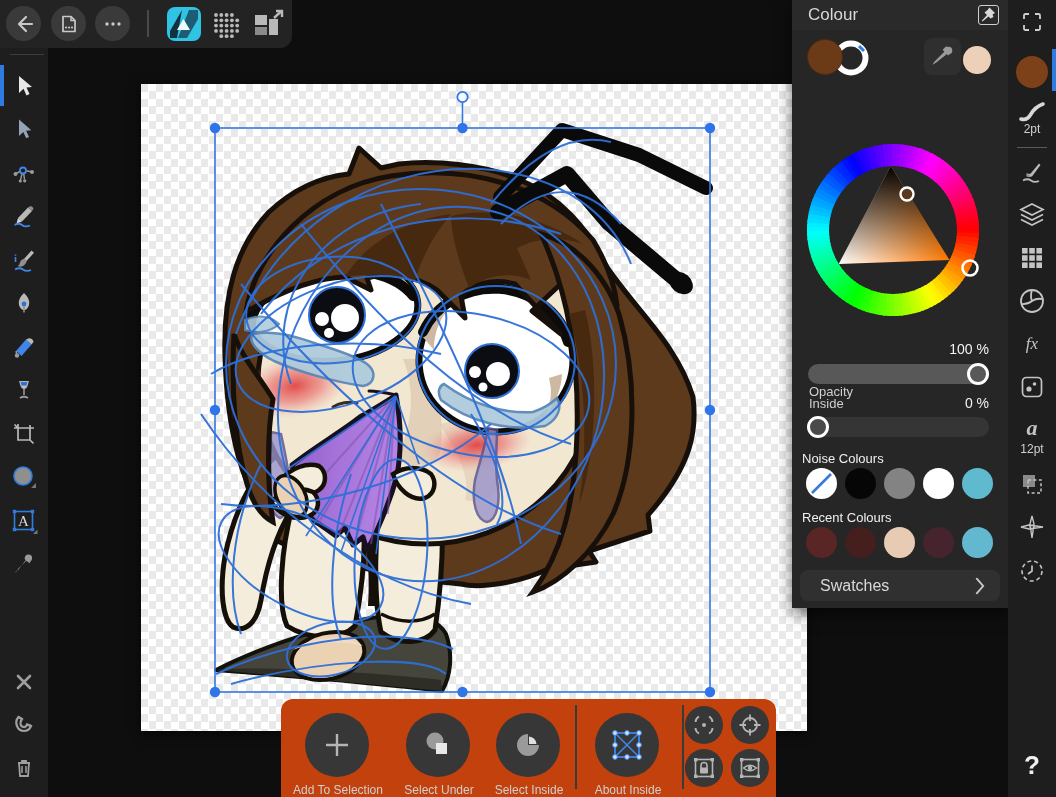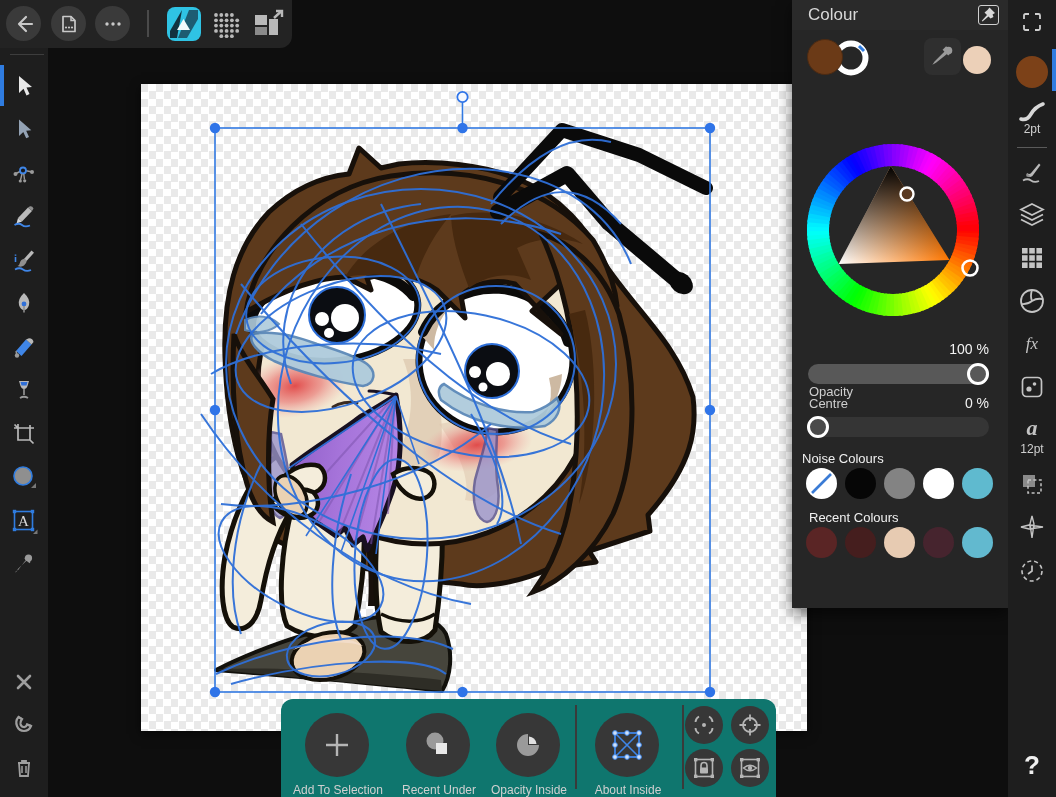--- a/index.html
+++ b/index.html
@@ -36,21 +36,21 @@
   #cpanel .hdr span { position:absolute; left:16px; top:5px; font-size:17px; color:#d8d8d8; }
   .selrow { position:absolute; left:8px; width:200px; height:36px; background:#303030;
     border-radius:8px; color:#efefef; display:flex; align-items:center; justify-content:center;
     font-size:16px; }
   .chev { position:absolute; top:8px; width:12px; height:20px; }
   .lbl { position:absolute; font-size:13px; color:#cfcfcf; }
   .val { position:absolute; font-size:14px; color:#f2f2f2; }
   .swc { position:absolute; width:31px; height:31px; border-radius:50%; }
 
   
-  #bbar { left:281px; top:699px; width:495px; height:98px; background:#0f766e;
+  #bbar { left:281px; top:699px; width:495px; height:98px; background:#c2410c;
     border-radius:12px 12px 0 0; }
   .bbtn { position:absolute; top:14px; width:64px; height:64px; border-radius:50%;
     background:#373737; display:flex; align-items:center; justify-content:center; }
   .blab { position:absolute; top:84px; font-size:12px; color:#d0d0d0; text-align:center; }
   .sbtn { position:absolute; width:38px; height:38px; border-radius:50%; background:#373737;
     display:flex; align-items:center; justify-content:center; }
 </style>
 </head>
 <body>
 <div id="stage">
@@ -353,41 +353,46 @@
 <polygon points="157.5,125.0 46.7,128.9 98.8,31.0" fill="url(#tg2)"></polygon>
 <circle cx="115" cy="59" r="6.5" fill="#5b3a22" stroke="#ffffff" stroke-width="2.4"></circle>
 <circle cx="178" cy="133" r="7.5" fill="none" stroke="#ffffff" stroke-width="2.6"></circle>
 </svg>
 
     <div class="lbl" style="left:17px; top:342px;margin-top:42px;">Opacity</div>
     <div class="val" style="right:19px; top:341px;">100 %</div>
     <div class="abs" style="left:16px; top:364px; width:181px; height:20px; border-radius:10px; background:#585858;"></div>
     <div class="abs" style="left:175px; top:363px; width:22px; height:22px; border-radius:50%; border:3.5px solid #fff; background:#585858;"></div>
 
-    <div class="lbl" style="left:17px; top:396px;">Centre</div>
+    <div class="lbl" style="left:17px; top:396px;">Inside</div>
     <div class="val" style="right:19px; top:395px;">0 %</div>
     <div class="abs" style="left:16px; top:417px; width:181px; height:20px; border-radius:10px; background:#353535;"></div>
     <div class="abs" style="left:15px; top:416px; width:22px; height:22px; border-radius:50%; border:3.5px solid #fff; background:#4a4a4a;"></div>
 
     <div class="lbl" style="left:10px; top:451px; color:#f0f0f0;">Noise Colours</div>
     <div class="swc" style="left:14px; top:468px; background:#fff;"><svg width="31" height="31" viewBox="0 0 31 31">
           <path d="M25 6 L6 25" stroke="#3a7bd5" stroke-width="2.6"></path>
         </svg></div>
     <div class="swc" style="left:53px; top:468px; background:#060606;"></div>
     <div class="swc" style="left:92px; top:468px; background:#838383;"></div>
     <div class="swc" style="left:131px; top:468px; background:#ffffff;"></div>
     <div class="swc" style="left:170px; top:468px; background:#5fbacf;"></div>
 
-    <div class="lbl" style="left:10px; top:510px; color:#f0f0f0;margin-left:7px;">Recent Colours</div>
+    <div class="lbl" style="left:10px; top:510px; color:#f0f0f0;">Recent Colours</div>
     <div class="swc" style="left:14px; top:527px; background:#5a2525;"></div>
     <div class="swc" style="left:53px; top:527px; background:#451e1e;"></div>
     <div class="swc" style="left:92px; top:527px; background:#e7cbb2;"></div>
     <div class="swc" style="left:131px; top:527px; background:#46242e;"></div>
     <div class="swc" style="left:170px; top:527px; background:#62b9cf;"></div>
 
+    <div class="selrow" style="top:570px; height:31px; justify-content:flex-start; padding-left:20px; color:#d8d8d8;">Swatches
+      <svg class="chev" style="right:14px; top:6px;" width="11" height="19" viewBox="0 0 11 19">
+          <path d="M2 2 L8.5 9.5 L2 17" stroke="#c9c9c9" stroke-width="1.8" fill="none"></path>
+        </svg>
+    </div>
   </div>
   <div class="abs" id="topbar">
     <div class="tbtn" style="left:6px;">
       <svg width="22" height="22" viewBox="0 0 22 22">
           <path d="M13 4 L6 11 L13 18 M6 11 L19 11" stroke="#c9c9c9" stroke-width="2.2" fill="none" stroke-linecap="round" stroke-linejoin="round"></path>
         </svg>
     </div>
     <div class="tbtn" style="left:51px;">
       <svg width="20" height="20" viewBox="0 0 20 20">
           <path d="M4 2.5 h8 l4 4 v11 h-12 z" fill="none" stroke="#c9c9c9" stroke-width="1.7" stroke-linejoin="round"></path>
@@ -661,28 +666,28 @@
           <path d="M15 4 V26 M4 15 H26" stroke="#b5b5b5" stroke-width="2.4"></path>
         </svg>
     </div>
     <div class="blab" style="left:-14px; width:142px;">Add To Selection</div>
     <div class="bbtn" style="left:125px;">
       <svg width="32" height="32" viewBox="0 0 32 32">
           <circle cx="13" cy="12" r="8.5" fill="#9a9a9a"></circle>
           <path d="M14 14 h11 v11 h-11 z" fill="#e8e8e8"></path>
         </svg>
     </div>
-    <div class="blab" style="left:87px; width:142px;">Recent Under</div>
+    <div class="blab" style="left:87px; width:142px;">Select Under</div>
     <div class="bbtn" style="left:215px;">
       <svg width="32" height="32" viewBox="0 0 32 32">
           <path d="M16 16 L16 5 A11 11 0 1 0 27 16 Z" fill="#9a9a9a"></path>
           <path d="M17 15 V7.5 A8 8 0 0 1 24.5 15 Z" fill="#e0e0e0"></path>
         </svg>
     </div>
-    <div class="blab" style="left:177px; width:142px;">Opacity Inside</div>
+    <div class="blab" style="left:177px; width:142px;">Select Inside</div>
     <div class="abs" style="left:294px; top:6px; width:2px; height:84px; background:#3a3a3a;"></div>
     <div class="bbtn" style="left:314px;">
       <svg width="36" height="36" viewBox="0 0 36 36">
           <rect x="6" y="6" width="24" height="24" fill="none" stroke="#3f86e8" stroke-width="1.8"></rect>
           <path d="M6 6 L30 30 M30 6 L6 30" stroke="#3f86e8" stroke-width="1.6"></path>
           <g fill="#cfe0f8" stroke="#3f86e8">
             <circle cx="6" cy="6" r="2.4"></circle>
             <circle cx="30" cy="6" r="2.4"></circle>
             <circle cx="6" cy="30" r="2.4"></circle>
             <circle cx="30" cy="30" r="2.4"></circle>

